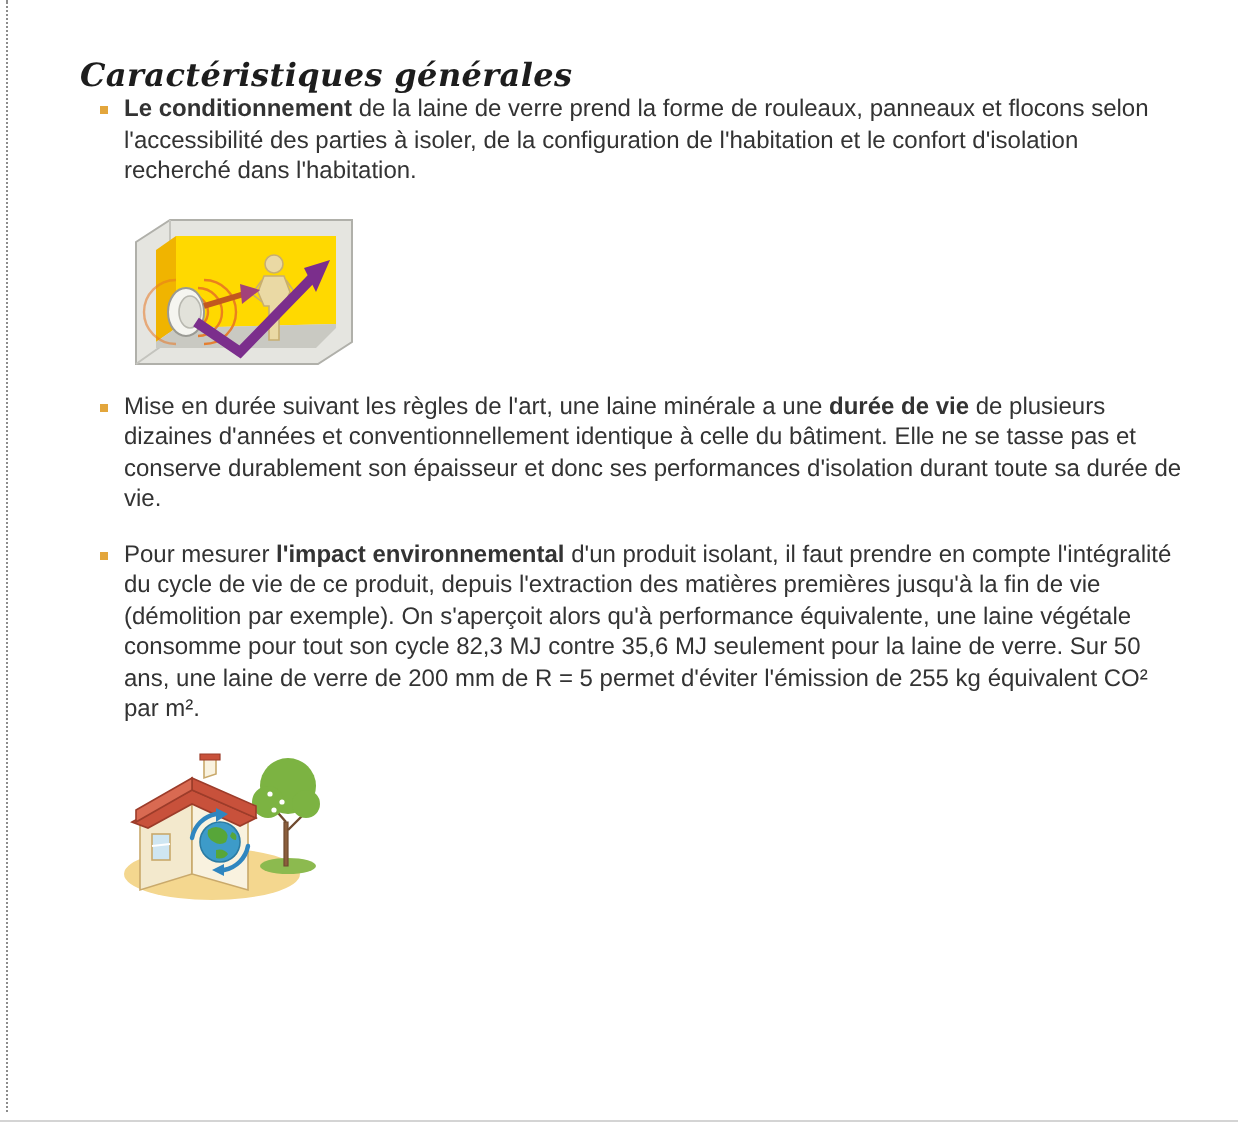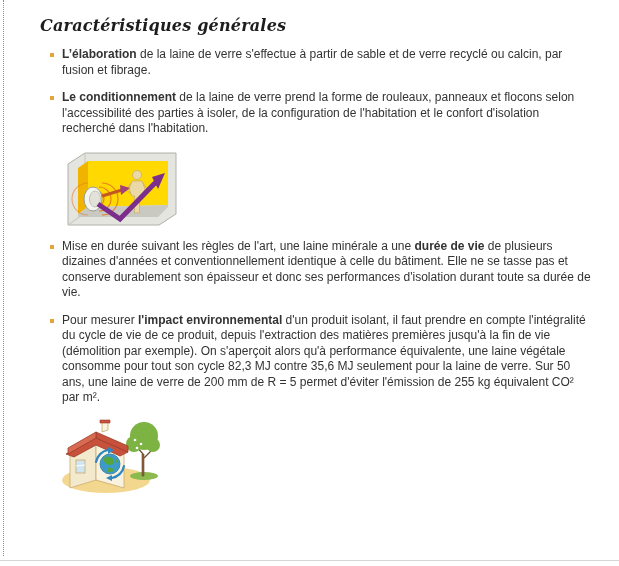--- a/index.html
+++ b/index.html
@@ -19,21 +19,21 @@
   }
   .bottom-divider {
     position: absolute;
     left: 0; top: 560px;
     width: 619px; height: 1px;
     background: #d4d4d4;
   }
   h1.title {
     margin: 0;
     position: absolute;
-    left: 40px; top: 16px;
+    left: 40px; top: 28px;
     font-family: "DejaVu Serif", "Liberation Serif", serif;
     font-style: italic;
     font-weight: bold;
     font-size: 16px;
     color: #1d1d1d;
     letter-spacing: 0.2px;
   }
   .content {
     position: absolute;
     left: 49px; top: 47px;
@@ -63,24 +63,20 @@
 <body>
 
 <div class="page">
 
   <div class="dotted-border"></div>
 
   <h1 class="title">Caractéristiques générales</h1>
 
   <div class="content">
 
-    <div class="item">
-      <span class="marker"></span>
-      <span class="b">L’élaboration</span><span> de la laine de verre s'effectue à partir de sable et de verre recyclé ou calcin, par fusion et fibrage.</span>
-    </div>
 
     <div class="item">
       <span class="marker"></span>
       <span class="b">Le conditionnement</span><span> de la laine de verre prend la forme de rouleaux, panneaux et flocons selon l'accessibilité des parties à isoler, de la configuration de l'habitation et le confort d'isolation recherché dans l'habitation.</span>
     </div>
 
 
     <div class="figure acoustic">
       <svg width="120" height="80" viewBox="0 0 120 80">
 

